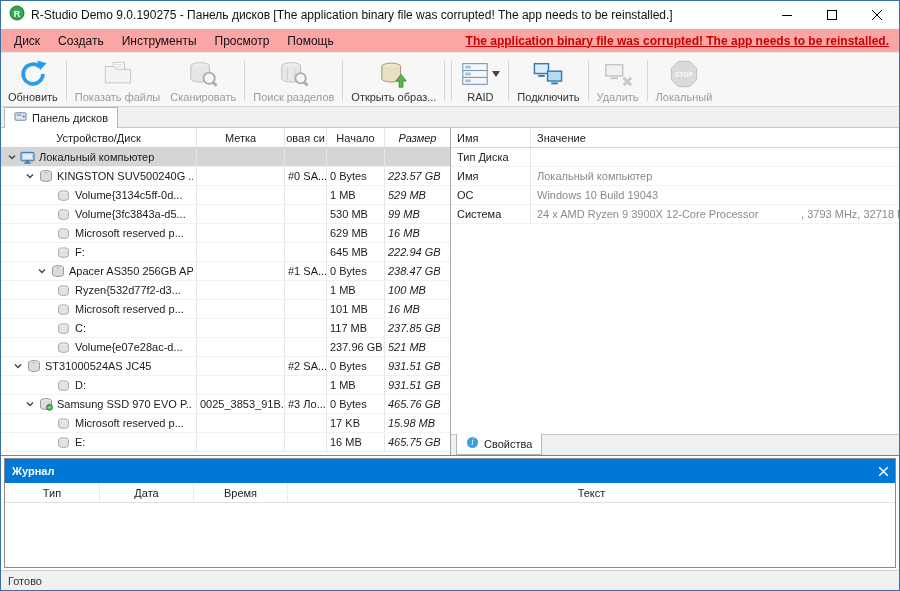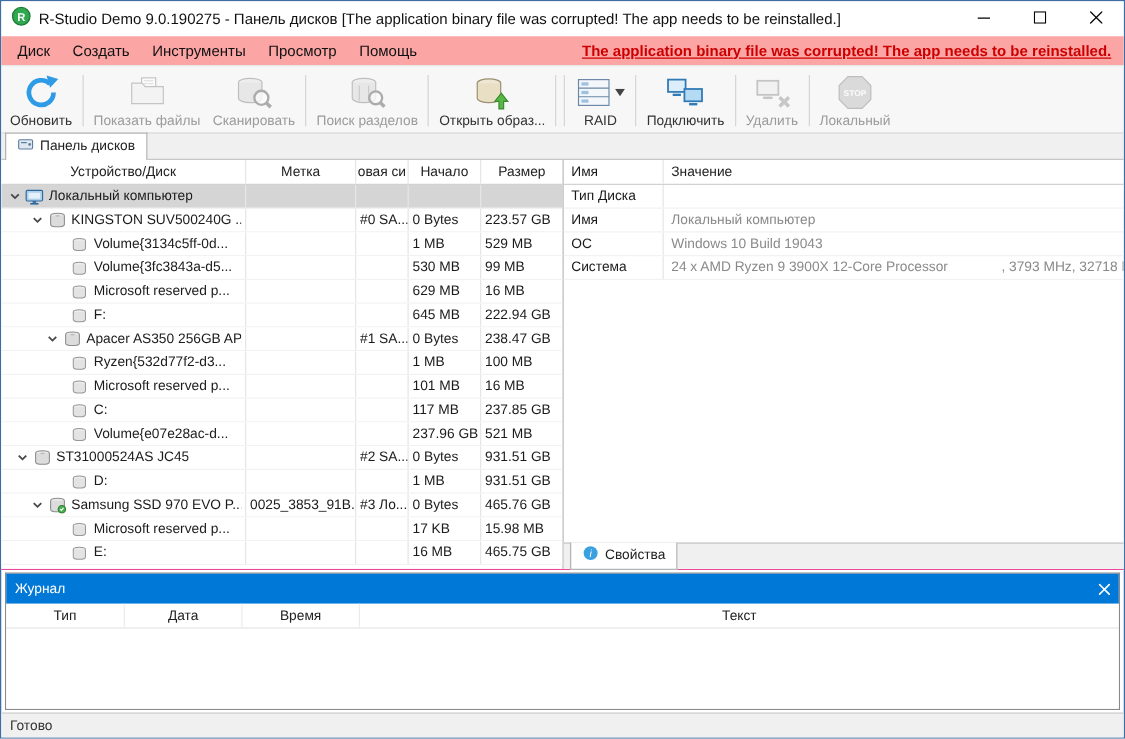--- a/index.html
+++ b/index.html
@@ -37,39 +37,39 @@
   
   .main { flex: 1 1 auto; min-height: 0; display: flex; border-bottom: 1px solid #ec4899; }
   .left-panel { width: 450px; flex: 0 0 450px; border-right: 1px solid #a8a8a8; display: flex; flex-direction: column; overflow: hidden; background: #fff; }
   .thead { display: flex; height: 20px; flex: 0 0 20px; border-bottom: 1px solid #d2d2d2; font-size: 11px; color: #222; background: #fff; }
   .thead .cell { display: flex; align-items: center; justify-content: center; }
   .cell { border-right: 1px solid #e6e6e6; height: 100%; overflow: hidden; white-space: nowrap; padding: 0 3px; display: flex; align-items: center; }
   .c-dev { flex: 0 0 196px; }
   .c-label { flex: 0 0 88px; }
   .c-fs { flex: 0 0 42px; }
   .c-start { flex: 0 0 58px; }
-  .c-size { flex: 1 1 auto; border-right: none; }
+  .c-size { flex: 1 1 auto; border-right: none; font-style: italic; }
   .trow { display: flex; height: 19px; flex: 0 0 19px; font-size: 11px; color: #1b1b1b; border-bottom: 1px solid #f2f2f2; background: #fff; }
   .trow.selected { background: #d5d5d5; }
   .expander { width: 14px; flex: 0 0 14px; display: inline-flex; align-items: center; justify-content: center; }
   .node-icon { width: 17px; flex: 0 0 17px; display: inline-flex; align-items: center; justify-content: center; margin-right: 3px; }
   .node-text { white-space: nowrap; overflow: hidden; }
 
   .right-panel { flex: 1 1 auto; display: flex; flex-direction: column; background: #fff; min-width: 0; }
   .phead { display: flex; height: 20px; flex: 0 0 20px; border-bottom: 1px solid #d2d2d2; font-size: 11px; color: #222; align-items: center; }
   .prow { display: flex; height: 19px; flex: 0 0 19px; font-size: 11px; align-items: center; border-bottom: 1px solid #f2f2f2; }
   .p-name { width: 80px; flex: 0 0 80px; padding: 0 6px; border-right: 1px solid #e6e6e6; height: 100%; display: flex; align-items: center; color: #1b1b1b; white-space: nowrap; overflow: hidden; }
   .p-value { flex: 1 1 auto; padding: 0 6px; color: #8a8a8a; white-space: pre; overflow: hidden; height: 100%; display: flex; align-items: center; }
   .phead .p-value { color: #222; }
   .prop-tabstrip { margin-top: auto; height: 21px; flex: 0 0 21px; background: #f0f0f0; border-top: 1px solid #c6c6c6; display: flex; align-items: flex-start; padding-left: 5px; }
   .prop-tabstrip .tab { top: -1px; border-top: none; border-bottom: 1px solid #b4b4b4; padding: 2px 9px 3px; }
 
   
   .journal { height: 110px; flex: 0 0 110px; margin: 2px 3px 0; border: 1px solid #8a8a8a; display: flex; flex-direction: column; background: #fff; }
-  .journal-titlebar { height: 17px; flex: 0 0 17px; background: #0078d7; color: #fff; font-size: 11px; display: flex; align-items: center; padding: 12px 7px; }
+  .journal-titlebar { height: 17px; flex: 0 0 17px; background: #0078d7; color: #fff; font-size: 11px; display: flex; align-items: center; padding: 12px 7px; font-weight: bold; }
   .journal-close { margin-left: auto; display: inline-flex; align-items: center; }
   .journal-head { display: flex; height: 20px; flex: 0 0 20px; border-bottom: 1px solid #e2e2e2; font-size: 11px; color: #222; background: #fff; }
   .jcell { display: flex; align-items: center; justify-content: center; border-right: 1px solid #ececec; height: 100%; }
   .j-c0 { flex: 0 0 95px; } .j-c1 { flex: 0 0 94px; } .j-c2 { flex: 0 0 94px; } .j-c3 { flex: 1 1 auto; border-right: none; }
   .journal-body { flex: 1 1 auto; background: #fff; }
 
   
   .statusbar { height: 20px; flex: 0 0 20px; margin-top: 2px; background: #f0f0f0; border-top: 1px solid #d0d0d0; font-size: 11px; color: #333; display: flex; align-items: center; padding: 0 7px; }
 </style>
 </head>

